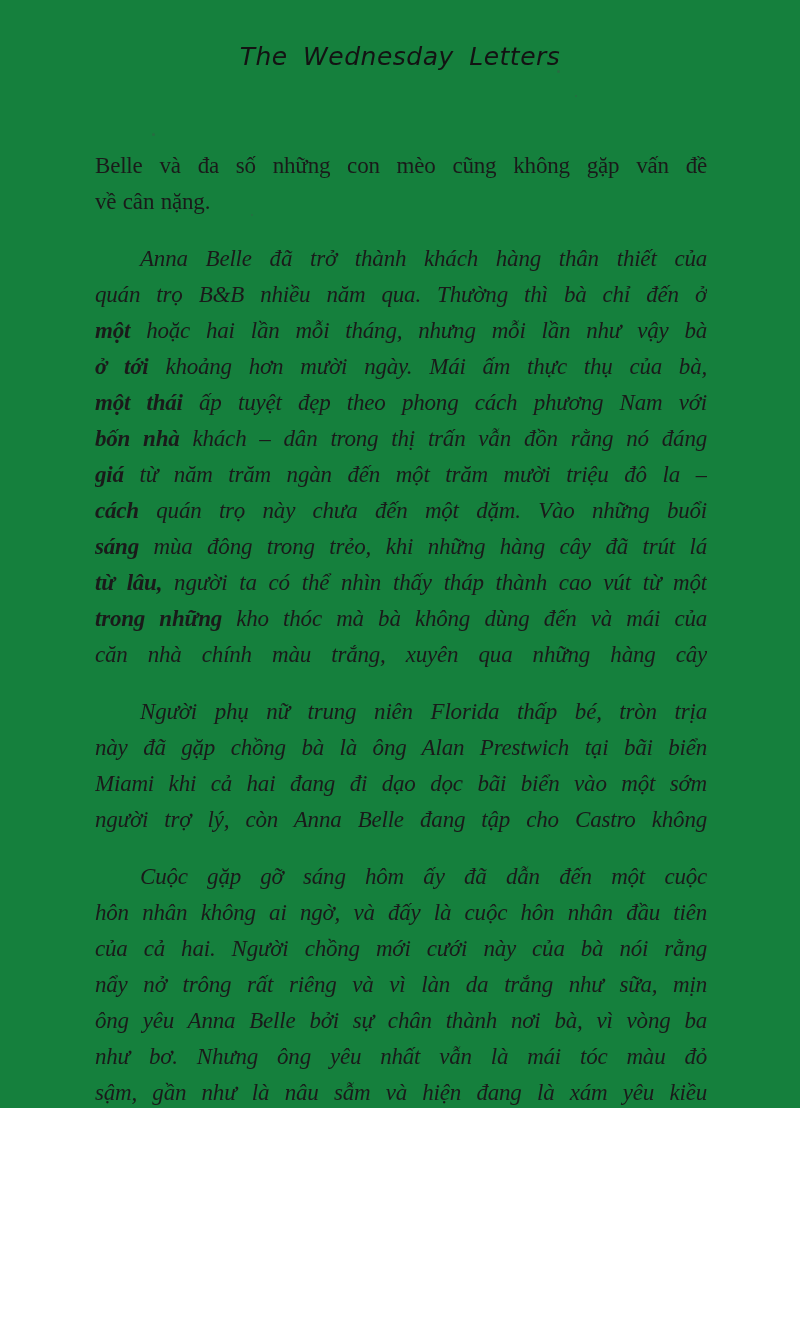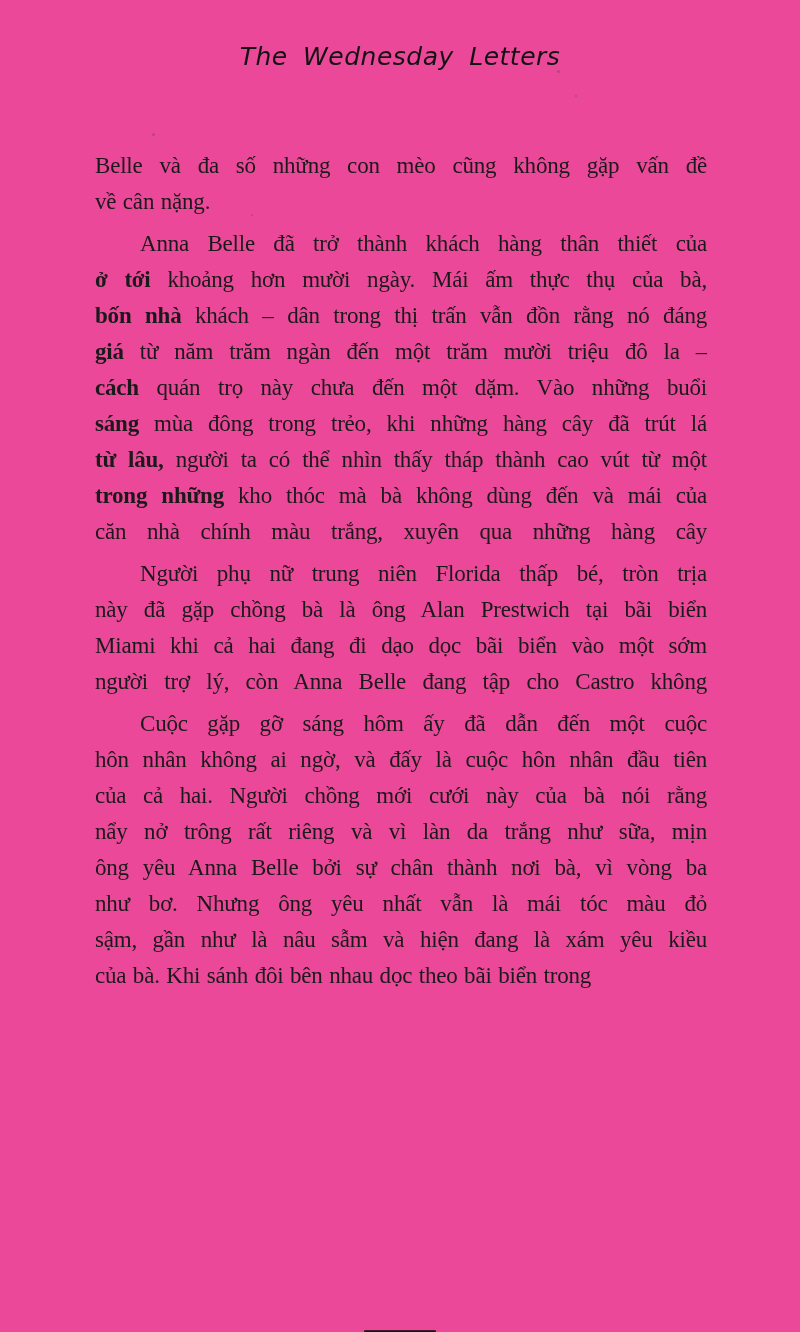--- a/index.html
+++ b/index.html
@@ -1,20 +1,20 @@
 <!DOCTYPE html>
 <html><head>
 <meta charset="utf-8">
 <style>
   html, body { margin: 0; padding: 0; }
   .page {
     position: relative;
     width: 800px;
-    height: 1332px;
-    background: #ec4899;
+    height: 1108px;
+    background: #15803d;
     overflow: hidden;
     font-family: "Liberation Serif", "DejaVu Serif", serif;
     color: #1a1a1a;
   }
   .running-head {
     position: absolute;
     top: 42px;
     left: 0;
     width: 100%;
     text-align: center;
@@ -26,21 +26,21 @@
     color: #131313;
   }
   .body-text {
     position: absolute;
     left: 95px;
     top: 148px;
     width: 612px;
     font-size: 23px;
   }
   .para { margin: 0; }
-  .para + .para { margin-top: 6px; }
+  .para + .para { margin-top: 21px; font-style: italic; }
   .line {
     line-height: 36px;
     height: 36px;
     overflow: hidden;
     text-align: justify;
     text-align-last: justify;
     letter-spacing: -0.2px;
     word-spacing: 1px;
   }
   .line.para-last { text-align-last: left; }
@@ -68,21 +68,24 @@
 
   <div class="running-head">The Wednesday Letters</div>
 
   <div class="body-text">
       <div class="para">
         <div class="line"><span>Belle và đa số những con mèo cũng không gặp vấn đề</span></div>
         <div class="line para-last"><span>về cân nặng.</span></div>
       </div>
       <div class="para">
         <div class="line first-indent"><span>Anna Belle đã trở thành khách hàng thân thiết của</span></div>
+        <div class="line"><span>quán trọ B&amp;B nhiều năm qua. Thường thì bà chỉ đến ở</span></div>
+        <div class="line"><span class="b">một</span><span> hoặc hai lần mỗi tháng, nhưng mỗi lần như vậy bà</span></div>
         <div class="line"><span class="b">ở tới</span><span> khoảng hơn mười ngày. Mái ấm thực thụ của bà,</span></div>
+        <div class="line"><span class="b">một thái</span><span> ấp tuyệt đẹp theo phong cách phương Nam với</span></div>
         <div class="line"><span class="b">bốn nhà</span><span> khách – dân trong thị trấn vẫn đồn rằng nó đáng</span></div>
         <div class="line"><span class="b">giá</span><span> từ năm trăm ngàn đến một trăm mười triệu đô la –</span></div>
         <div class="line"><span class="b">cách</span><span> quán trọ này chưa đến một dặm. Vào những buổi</span></div>
         <div class="line"><span class="b">sáng</span><span> mùa đông trong trẻo, khi những hàng cây đã trút lá</span></div>
         <div class="line"><span class="b">từ lâu,</span><span> người ta có thể nhìn thấy tháp thành cao vút từ một</span></div>
         <div class="line"><span class="b">trong những</span><span> kho thóc mà bà không dùng đến và mái của</span></div>
         <div class="line"><span>căn nhà chính màu trắng, xuyên qua những hàng cây</span></div>
       </div>
       <div class="para">
         <div class="line first-indent"><span>Người phụ nữ trung niên Florida thấp bé, tròn trịa</span></div>

